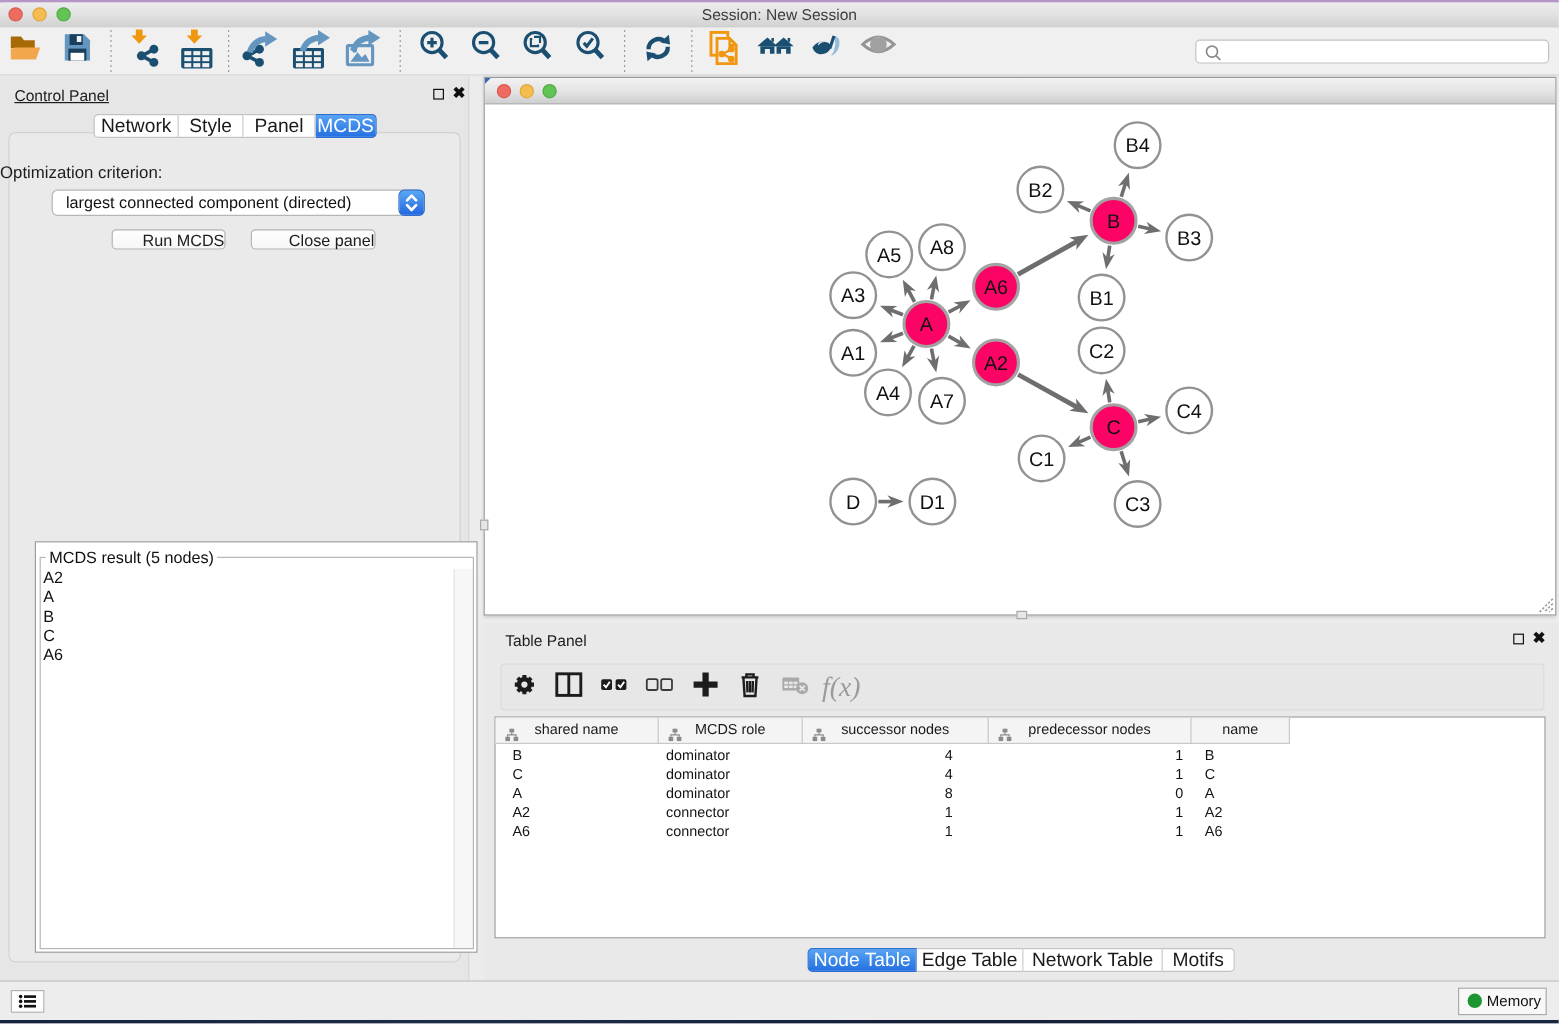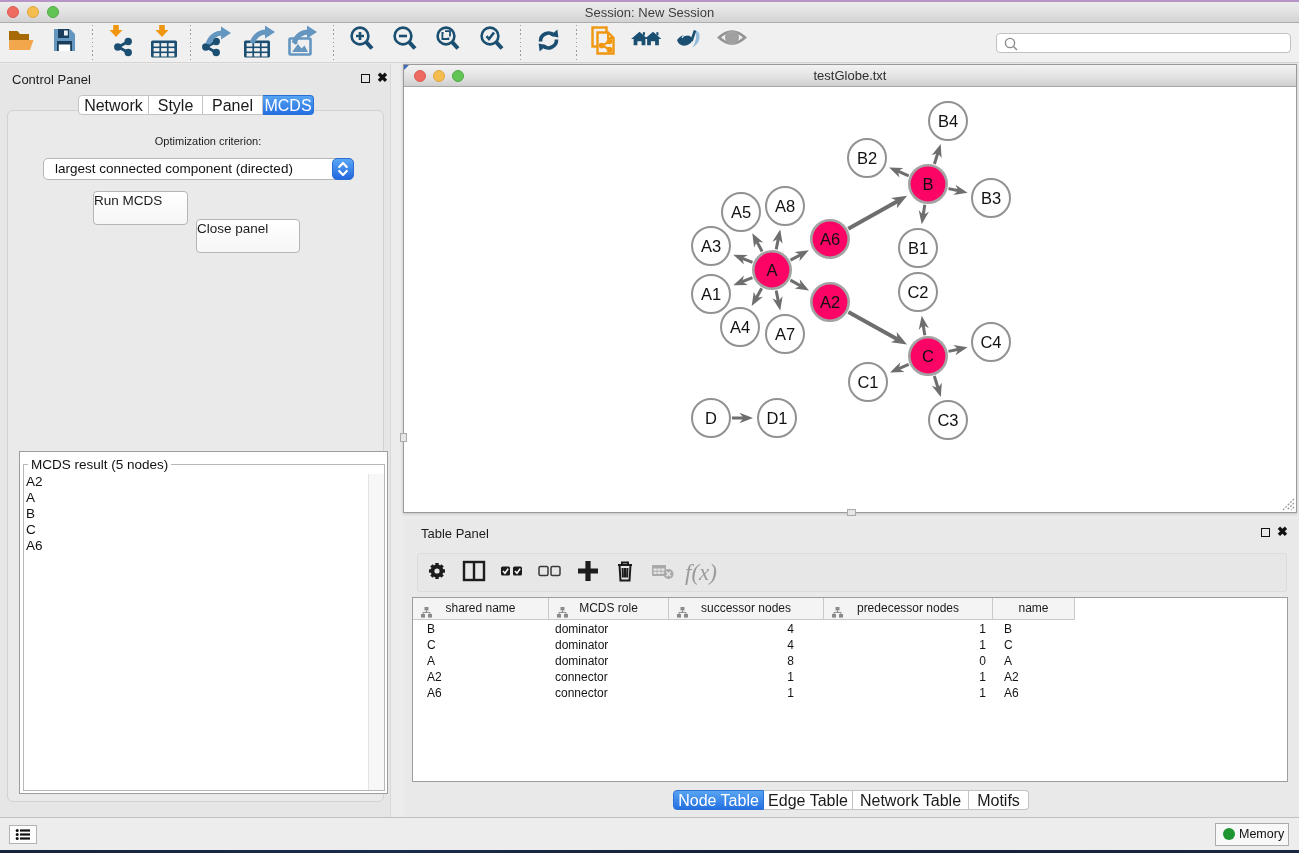--- a/index.html
+++ b/index.html
@@ -13,33 +13,33 @@
 #titlebar .title { position:absolute; left:0; right:0; top:3px; text-align:center; font-size:13px; color:#3c3c3c; }
 .tl { position:absolute; border-radius:50%; width:12px; height:12px; }
 #toolbar { left:0; top:23px; width:1299px; height:40px; background:#f0f0f0; border-bottom:1px solid #d4d4d4; }
 .tsep { position:absolute; top:2px; width:1px; height:35px; background-image:repeating-linear-gradient(180deg,#9b9b9b 0 1.4px,transparent 1.4px 4.2px); }
 .ticon { position:absolute; top:50%; transform:translate(-50%,-50%); }
 #searchbox { position:absolute; left:996px; top:10px; width:295px; height:20px; background:#fff; border:1px solid #c2c2c2; border-radius:4px; }
 
 
 #mainarea { left:0; top:64px; width:1299px; height:753px; background:#ececec; }
 #ctrlpanel { left:0; top:64px; width:391px; height:753px; background:#e6e6e6; border-right:1px solid #d8d8d8; }
-#ctrlpanel h3 { position:absolute; left:12px; top:8px; font-size:13px; font-weight:normal; color:#1d1d1d; }
+#ctrlpanel h3 { position:absolute; left:12px; top:8px; font-size:13px; font-weight:normal; color:#1d1d1d;text-decoration:underline; }
 .winbtn { position:absolute; font-size:12px; color:#111; }
 #cpbox { position:absolute; left:7px; top:46px; width:377px; height:692px; background:#eaeaea; border:1px solid #d2d2d2; border-radius:6px; }
 .tabset { position:absolute; display:flex; height:20px; }
 .tabset .tab { font-size:16px; color:#1a1a1a; background:#fff; border:1px solid #c3c3c3; border-left:none; line-height:19px; text-align:center; }
 .tabset .tab:first-child { border-left:1px solid #c3c3c3; border-radius:4px 0 0 4px; }
 .tabset .tab:last-child { border-radius:0 4px 4px 0; }
 .tabset .tab.sel { background:linear-gradient(180deg,#58a4f2 0%,#2470e2 100%); color:#fff; border-color:#2a6fd4; }
-#optlabel { position:absolute; left:0; width:416px; top:71px; text-align:center; font-size:11px; color:#1c1c1c; }
+#optlabel { position:absolute; left:0; width:416px; top:71px; text-align:left; font-size:14px; color:#1c1c1c; }
 #dropdown { position:absolute; left:43px; top:94px; width:311px; height:22px; background:#fff; border:1px solid #b6b6b6; border-radius:5px; font-size:13.5px; color:#111; line-height:20px; padding-left:11px; }
 #dropdown .spin { position:absolute; right:-1px; top:-1px; width:22px; height:22px; border-radius:5px; background:linear-gradient(180deg,#5aa7f4 0%,#2367de 100%); border:1px solid #2a6fd4; }
-.btn { position:absolute; height:34px; background:linear-gradient(180deg,#ffffff,#f6f6f6); border:1px solid #b5b5b5; border-radius:4px; font-size:13.5px; color:#1c1c1c; text-align:left; line-height:17px; }
-#listbox { position:absolute; left:19px; top:387px; width:369px; height:343px; background:#fff; border:1px solid #9d9d9d; }
+.btn { position:absolute; height:17px; background:linear-gradient(180deg,#ffffff,#f6f6f6); border:1px solid #b5b5b5; border-radius:4px; font-size:13.5px; color:#1c1c1c; text-align:right; line-height:17px; }
+#listbox { position:absolute; left:29px; top:387px; width:369px; height:343px; background:#fff; border:1px solid #9d9d9d; }
 #fieldset { position:absolute; left:3px; top:12px; width:362px; height:327px; border:1px solid #b7b7b7; }
 #legend { position:absolute; left:4px; top:-8px; background:#fff; font-size:13.5px; color:#111; padding:0 3px; }
 #mcdslist { position:absolute; left:6px; top:22px; font-size:13.5px; color:#111; line-height:16px; }
 #lbscroll { position:absolute; left:348px; top:22px; width:17px; height:317px; background:#f7f7f7; border-left:1px solid #e3e3e3; }
 
 
 #netwin { left:403px; top:64px; width:894px; height:449px; background:#fff; border:1px solid #9a9a9a; box-shadow:0 1px 3px rgba(0,0,0,0.18); }
 #nettitle { position:absolute; left:0; top:0; width:100%; height:22px; background:linear-gradient(180deg,#f2f2f2 0%,#e3e3e3 55%,#cfcfcf 100%); border-bottom:1px solid #a8a8a8; }
 #nettitle .title { position:absolute; left:0; right:0; top:3px; text-align:center; font-size:13px; color:#2e2e2e; }
 #graph { position:absolute; left:1px; top:25px; }
@@ -234,36 +234,35 @@
   </div>
   <div id="optlabel">Optimization criterion:</div>
   <div id="dropdown">largest connected component (directed)
     <div class="spin">
       <svg width="20" height="20" viewBox="0 0 20 20">
           <path d="M6.2 8 L10 4 L13.8 8 M6.2 12 L10 16 L13.8 12" stroke="#fff" stroke-width="2.2" fill="none" stroke-linecap="round" stroke-linejoin="round"></path>
         </svg>
     </div>
   </div>
   <div class="btn" style="left:93px;top:127px;width:95px;">Run MCDS</div>
-  <div class="btn" style="left:196px;top:127px;width:104px;margin-top:28px;">Close panel</div>
+  <div class="btn" style="left:209px;top:127px;width:104px;">Close panel</div>
   <div id="listbox">
     <div id="lbscroll"></div>
     <div id="fieldset">
         <div id="legend">MCDS result (5 nodes)</div>
       </div>
     <div id="mcdslist">A2<br>A<br>B<br>C<br>A6</div>
   </div>
 </div>
 
 <div class="abs" id="netwin">
   <div id="nettitle">
     <div class="tl" style="left:10px;top:5px;width:12px;height:12px;background:#ed6b60;border:1px solid #d95b52;"></div>
     <div class="tl" style="left:29px;top:5px;width:12px;height:12px;background:#f5bd4f;border:1px solid #dfa73e;"></div>
     <div class="tl" style="left:48px;top:5px;width:12px;height:12px;background:#61c455;border:1px solid #52ac46;"></div>
-    <div class="title">testGlobe.txt</div>
     <svg style="position:absolute;left:0;top:0;" width="5" height="5">
         <path d="M0 0 L5 0 L0 5 Z" fill="#3e68b8"></path>
       </svg>
   </div>
   <svg id="graph" width="892" height="423">
 <line x1="357.1" y1="161.5" x2="351.6" y2="151.1" stroke-width="3"></line>
 <polygon points="347.3,143.2 358.3,152.6 351.8,151.5 349.1,157.5"></polygon>
 <line x1="371.2" y1="159.4" x2="373.4" y2="148.3" stroke-width="3"></line>
 <polygon points="375.2,139.5 377.6,153.8 373.3,148.8 367.4,151.7"></polygon>
 <line x1="347.5" y1="172.3" x2="336.7" y2="168.1" stroke-width="3"></line>

